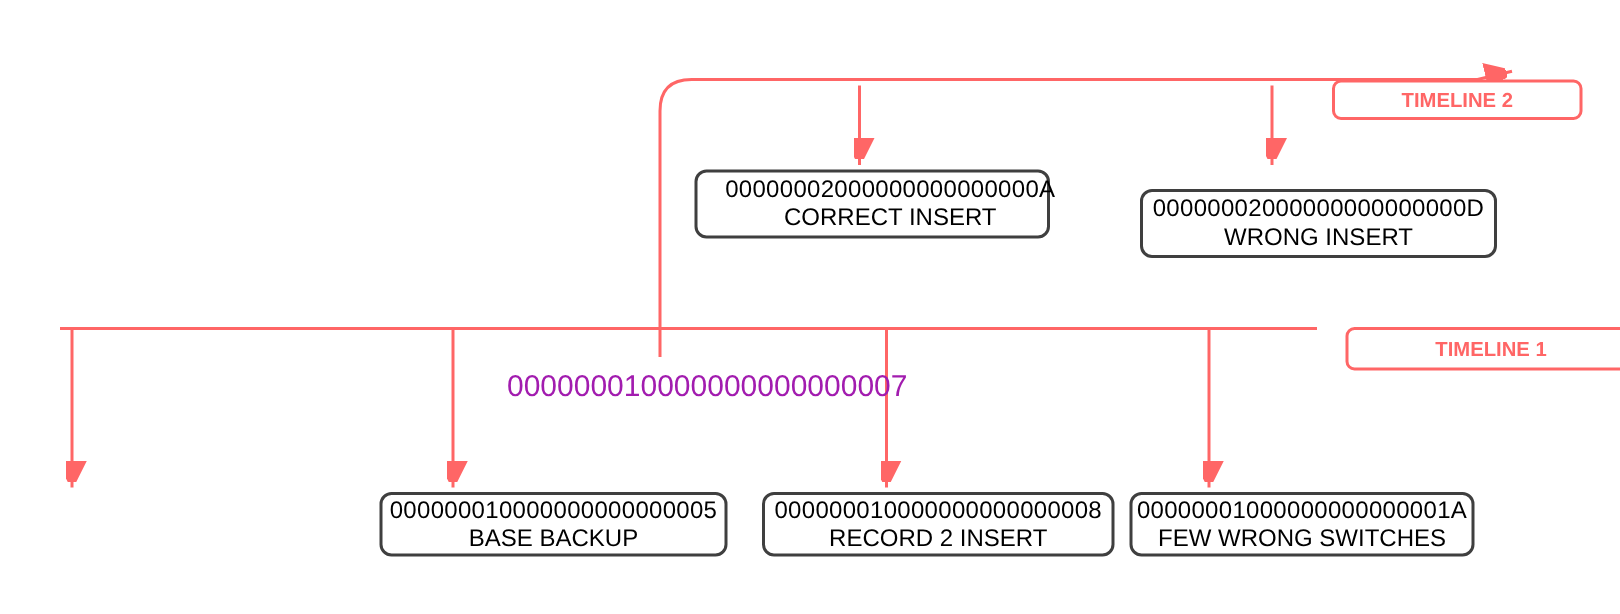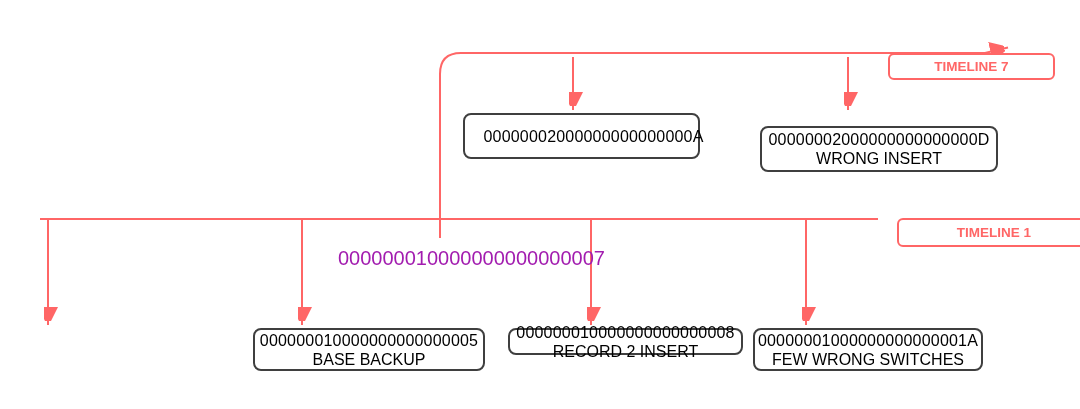--- a/index.html
+++ b/index.html
@@ -38,21 +38,21 @@
     color: #000000;
     font-size: 16px;
     line-height: 19px;
     white-space: nowrap;
   }
   .node .lsn { letter-spacing: 0.2px; }
   .pos-correct { left: 463px; top: 113px; width: 237px; height: 46px; padding-left: 24px; }
   .pos-wrong   { left: 728px; top: 126px; width: 238px; height: 46px; margin-left: 32px; }
   .pos-b1 { left: 7px;   top: 328px; width: 230px; height: 43px; }
   .pos-b2 { left: 253px; top: 328px; width: 232px; height: 43px; }
-  .pos-b3 { left: 508px; top: 328px; width: 235px; height: 27px; }
+  .pos-b3 { left: 508px; top: 328px; width: 235px; height: 43px; }
   .pos-b4 { left: 753px; top: 328px; width: 230px; height: 43px; }
   .tl-label {
     position: absolute;
     z-index: 3;
     box-sizing: border-box;
     background: #ffffff;
     border: 2px solid var(--red, #ff6666);
     border-radius: 6px;
     color: var(--red, #ff6666);
     font-weight: bold;
@@ -94,37 +94,38 @@
     <path class="red-line" d="M848,57 L848,110" marker-end="url(#arrow)"></path>
 
     <path class="red-line" d="M48,219 L48,325" marker-end="url(#arrow)"></path>
     <path class="red-line" d="M302,219 L302,325" marker-end="url(#arrow)"></path>
     <path class="red-line" d="M591,219 L591,325" marker-end="url(#arrow)"></path>
     <path class="red-line" d="M806,219 L806,325" marker-end="url(#arrow)"></path>
   </svg>
 
   <div class="node pos-correct">
     <div class="lsn">00000002000000000000000A</div>
+    <div class="cap">CORRECT INSERT</div>
   </div>
   <div class="node pos-wrong">
     <div class="lsn">00000002000000000000000D</div>
     <div class="cap">WRONG INSERT</div>
   </div>
 
   <div class="node pos-b2">
     <div class="lsn">000000010000000000000005</div>
     <div class="cap">BASE BACKUP</div>
   </div>
   <div class="node pos-b3">
     <div class="lsn">000000010000000000000008</div>
     <div class="cap">RECORD 2 INSERT</div>
   </div>
   <div class="node pos-b4">
     <div class="lsn">00000001000000000000001A</div>
     <div class="cap">FEW WRONG SWITCHES</div>
   </div>
 
-  <div class="tl-label pos-tl2">TIMELINE 7</div>
+  <div class="tl-label pos-tl2">TIMELINE 2</div>
   <div class="tl-label pos-tl1">TIMELINE 1</div>
 
   <div class="branch-label">000000010000000000000007</div>
 
 </div>
 
 </body></html>

